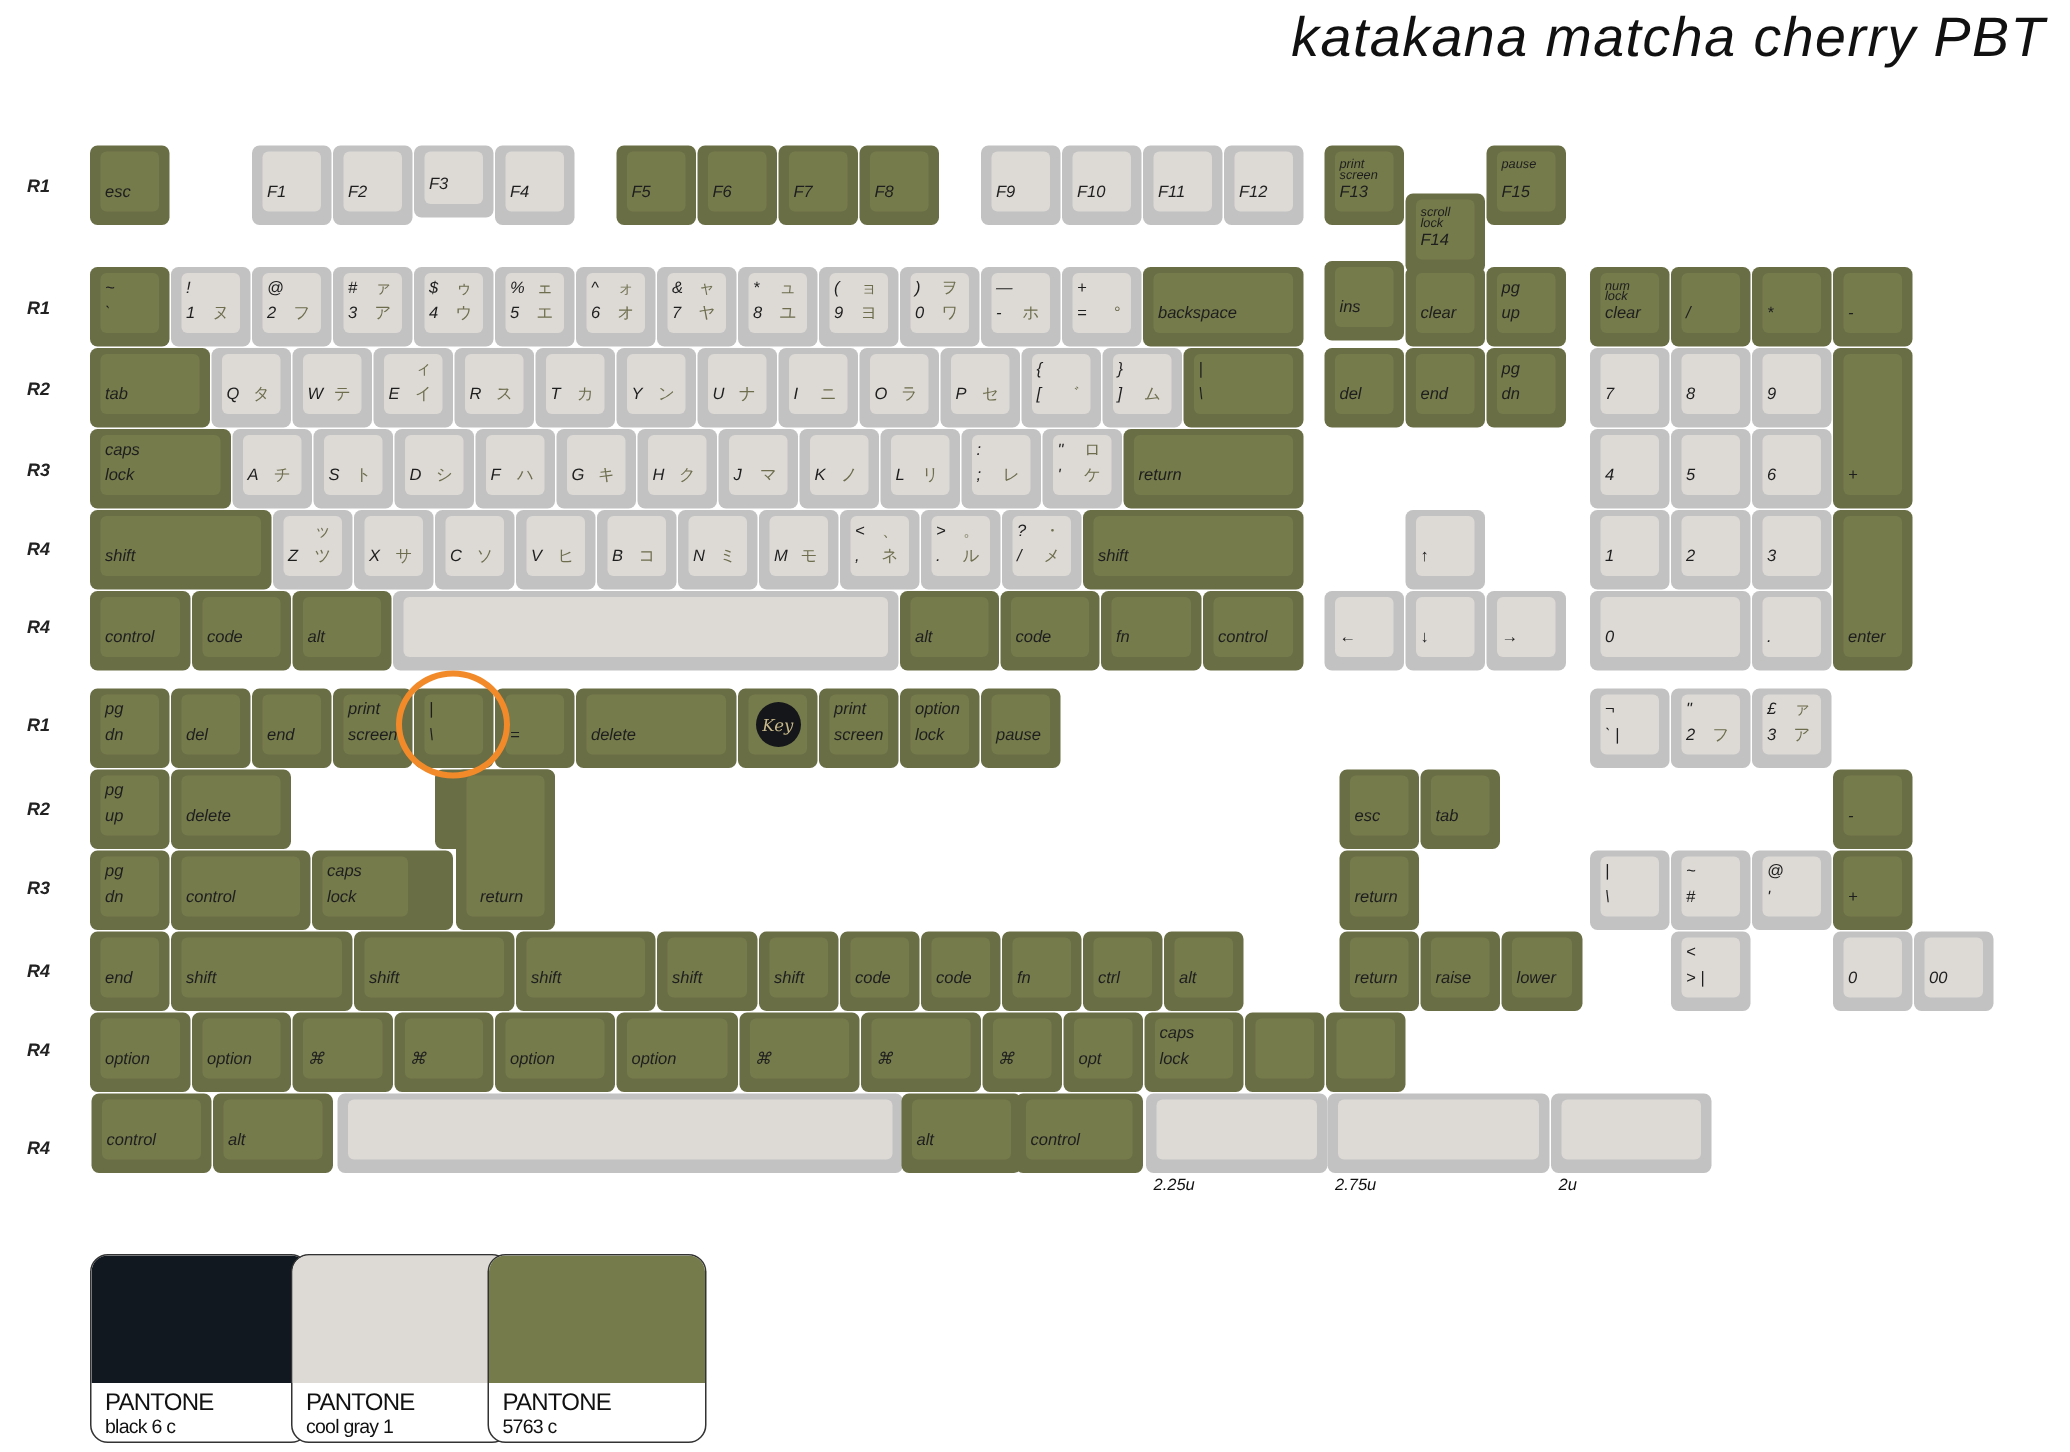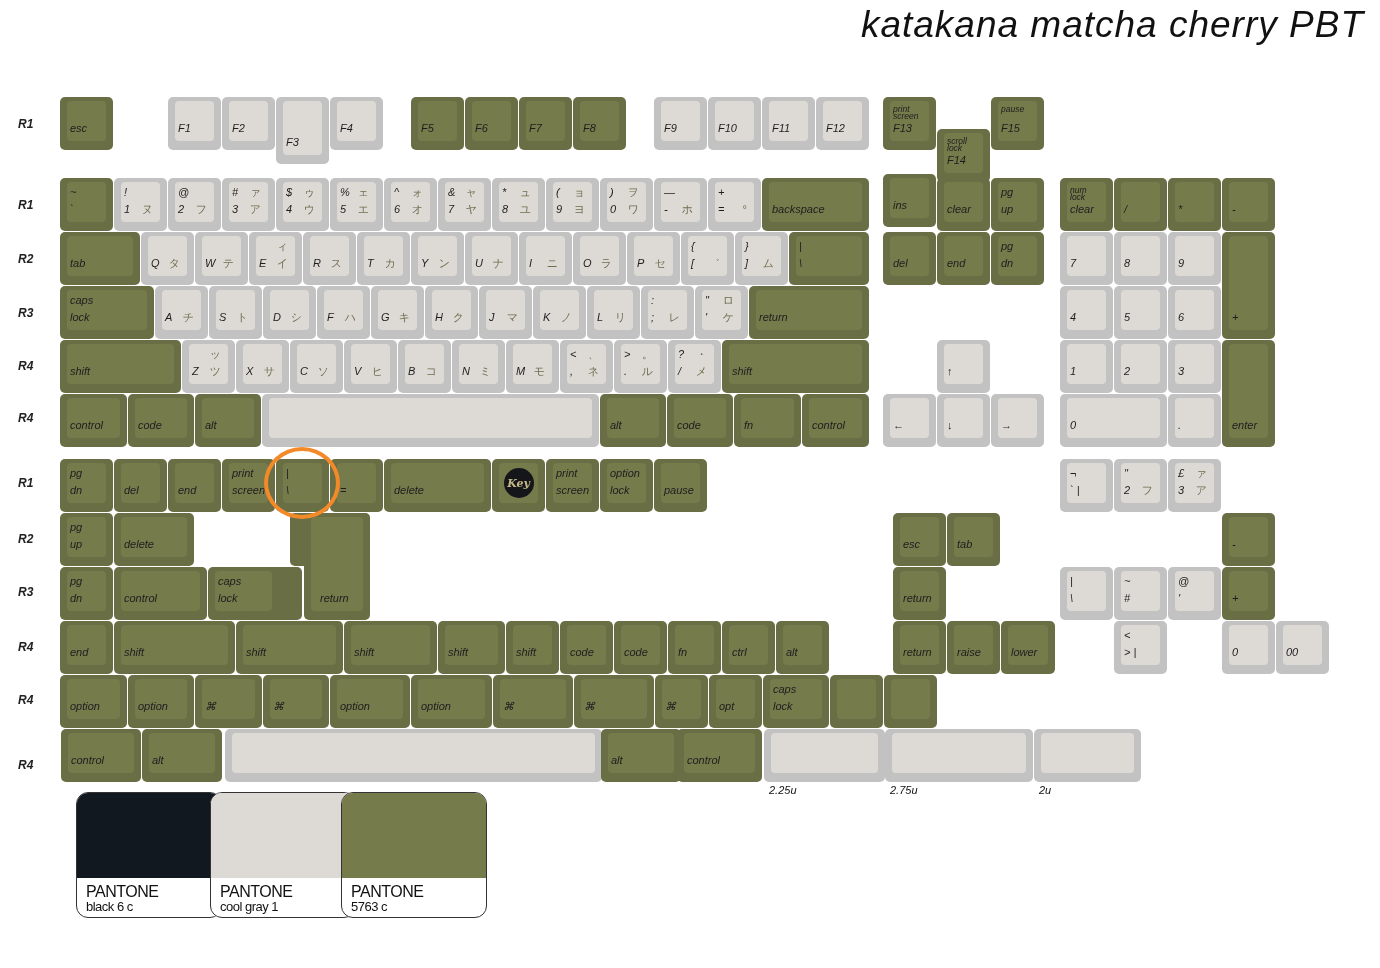--- a/index.html
+++ b/index.html
@@ -11,24 +11,24 @@
   .key.g{background:#6a6e45;}
   .key.g .cap{background:#767b4c;}
   .key.w{background:#c2c2c2;}
   .key.w .cap{background:#dddad6;}
   .key .tl,.key .bl,.key .tr,.key .br{position:absolute;font-style:italic;font-size:11px;color:#1e1e1e;line-height:1;white-space:nowrap;}
   .key .tl{left:10px;top:9px;}
   .key .bl{left:10px;bottom:16px;}
   .key .tr{right:14px;top:9px;color:#6e6e4e;font-style:normal;}
   .key .br{right:14px;bottom:16px;color:#6e6e4e;font-style:normal;}
   .key .tl.small{font-size:8.5px;line-height:0.85;}
-  .logo{position:absolute;left:50%;top:46%;width:30px;height:30px;margin:-15px 0 0 -15px;border-radius:50%;background:#14161a;color:#c9b98a;font-size:11px;font-weight:bold;font-style:italic;display:flex;align-items:center;justify-content:center;font-family:"DejaVu Serif",serif;text-align:center;}
+  .logo{position:absolute;left:50%;top:46%;width:30px;height:30px;margin:-15px 0 0 -15px;border-radius:50%;background:#14161a;color:#c9b98a;font-size:11px;font-weight:normal;font-style:italic;display:flex;align-items:center;justify-content:center;font-family:"DejaVu Serif",serif;text-align:center;}
   .circle{position:absolute;left:264px;top:447px;width:76px;height:72px;border:4px solid #f28a2a;border-radius:50%;box-sizing:border-box;}
   .ulabel{position:absolute;font-size:11px;font-style:italic;color:#111;}
-  .swatch{position:absolute;top:792px;width:146px;height:126px;border:1px solid #333;border-radius:12px;overflow:hidden;box-sizing:border-box;background:#fff;margin-left:16px;}
+  .swatch{position:absolute;top:836px;width:146px;height:126px;border:1px solid #333;border-radius:12px;overflow:hidden;box-sizing:border-box;background:#fff;}
   .swatch .fill{position:absolute;left:0;right:0;top:0;height:85px;}
   .swatch .p1{position:absolute;left:9px;top:90px;font-size:16px;color:#111;letter-spacing:-0.5px;}
   .swatch .p2{position:absolute;left:9px;top:106px;font-size:13px;color:#111;letter-spacing:-0.5px;}
 </style>
 </head>
 <body>
 
 <div class="title">katakana matcha cherry PBT</div>
 <div id="rows">
     <div class="rowlabel" style="top: 117px;">R1</div>
@@ -50,21 +50,21 @@
       <span class="bl">esc</span>
     </div>
     <div class="key w" style="left: 168px; top: 97px; width: 53px; height: 53px;">
       <div class="cap"></div>
       <span class="bl">F1</span>
     </div>
     <div class="key w" style="left: 222px; top: 97px; width: 53px; height: 53px;">
       <div class="cap"></div>
       <span class="bl">F2</span>
     </div>
-    <div class="key w" style="left: 276px; top: 97px; width: 53px; height: 67px;">
+    <div class="key w" style="left: 276px; top: 97px; width: 53px; height: 48px;">
       <div class="cap"></div>
       <span class="bl">F3</span>
     </div>
     <div class="key w" style="left: 330px; top: 97px; width: 53px; height: 53px;">
       <div class="cap"></div>
       <span class="bl">F4</span>
     </div>
     <div class="key g" style="left: 411px; top: 97px; width: 53px; height: 53px;">
       <div class="cap"></div>
       <span class="bl">F5</span>

